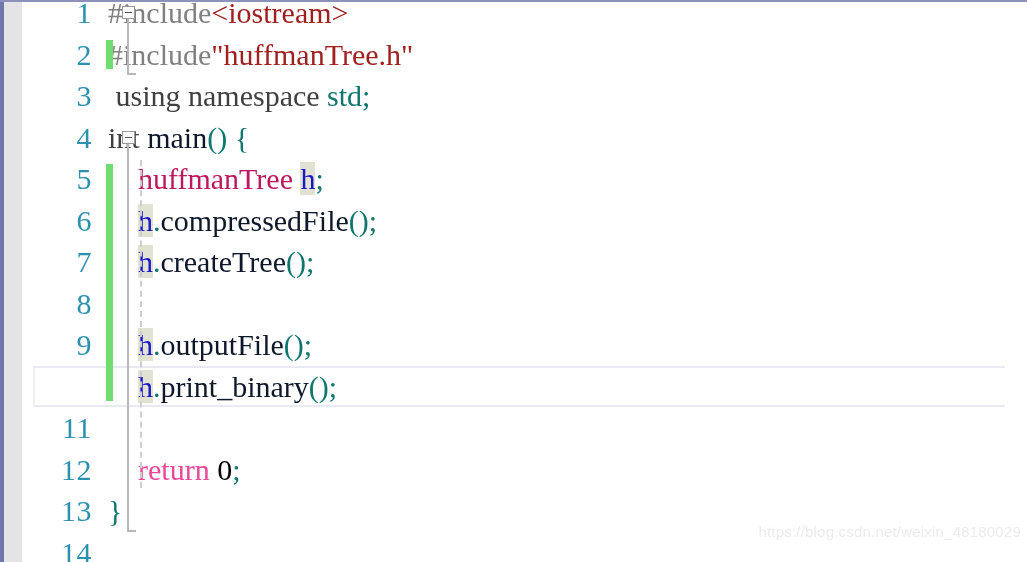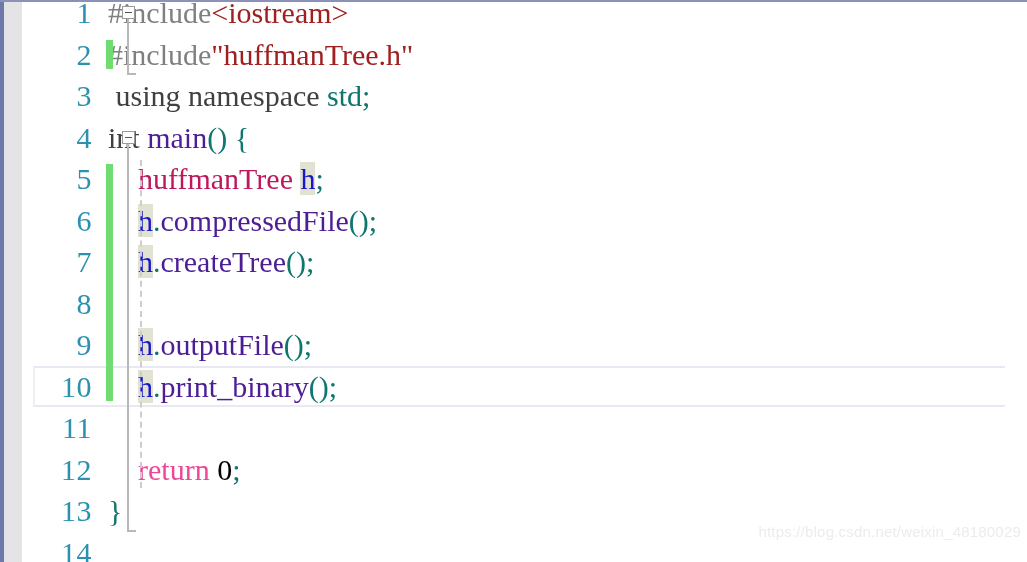--- a/index.html
+++ b/index.html
@@ -150,21 +150,21 @@
     color: #000000;
     white-space: pre;
   }
 
   
   .t-pre     { color: #808080; }
   .t-string  { color: #a02020; }
   .t-kw      { color: #404040; }
   .t-plain   { color: #0f766e; }
   .t-type    { color: #be185d; }
-  .t-func    { color: #4c1d95; }
+  .t-func    { color: #0f172a; }
   .t-var     { color: #1818c8; }
   .t-ret     { color: #ec4899; }
   .t-num     { color: #000000; }
 
   
   .hl {
     background: #e2e2d2;
   }
 
   
@@ -192,21 +192,21 @@
   <div id="rows">
       <div class="row" style="top: -8px;"><div class="lineno">1</div><div class="code"><span class="t-pre">#include</span><span class="t-string">&lt;iostream&gt;</span></div></div>
       <div class="row" style="top: 33.5px;"><div class="lineno">2</div><div class="code"><span class="t-pre">#include</span><span class="t-string">"huffmanTree.h"</span></div></div>
       <div class="row" style="top: 75px;"><div class="lineno">3</div><div class="code"><span class="t-plain"> </span><span class="t-kw">using namespace</span><span class="t-plain"> std;</span></div></div>
       <div class="row" style="top: 116.5px;"><div class="lineno">4</div><div class="code"><span class="t-kw">int</span><span class="t-plain"> </span><span class="t-func">main</span><span class="t-plain">() {</span></div></div>
       <div class="row" style="top: 158px;"><div class="lineno">5</div><div class="code"><span class="t-plain">    </span><span class="t-type">huffmanTree</span><span class="t-plain"> </span><span class="t-var hl">h</span><span class="t-plain">;</span></div></div>
       <div class="row" style="top: 199.5px;"><div class="lineno">6</div><div class="code"><span class="t-plain">    </span><span class="t-var hl">h</span><span class="t-plain">.</span><span class="t-func">compressedFile</span><span class="t-plain">();</span></div></div>
       <div class="row" style="top: 241px;"><div class="lineno">7</div><div class="code"><span class="t-plain">    </span><span class="t-var hl">h</span><span class="t-plain">.</span><span class="t-func">createTree</span><span class="t-plain">();</span></div></div>
       <div class="row" style="top: 282.5px;"><div class="lineno">8</div></div>
       <div class="row" style="top: 324px;"><div class="lineno">9</div><div class="code"><span class="t-plain">    </span><span class="t-var hl">h</span><span class="t-plain">.</span><span class="t-func">outputFile</span><span class="t-plain">();</span></div></div>
-      <div class="row" style="top: 365.5px;"><div class="current-line" style="top: 0px;"></div><div class="lineno">10</div><div class="code"><span class="t-plain">    </span><span class="t-var hl">h</span><span class="t-plain">.</span><span class="t-func">print_binary</span><span class="t-plain">();</span></div></div>
+      <div class="row" style="top: 365.5px;"><div class="current-line" style="top: 0px;"></div><div class="code"><span class="t-plain">    </span><span class="t-var hl">h</span><span class="t-plain">.</span><span class="t-func">print_binary</span><span class="t-plain">();</span></div></div>
       <div class="row" style="top: 407px; text-decoration: underline;"><div class="lineno">11</div><div class="code"></div></div>
       <div class="row" style="top: 448.5px; padding-left: 24px;"><div class="lineno">12</div><div class="code"><span class="t-plain">    </span><span class="t-ret">return</span><span class="t-plain"> </span><span class="t-num">0</span><span class="t-plain">;</span></div></div>
       <div class="row" style="top: 490px;"><div class="lineno">13</div><div class="code"><span class="t-plain">}</span></div></div>
       <div class="row" style="top: 531.5px;"><div class="lineno">14</div><div class="code"></div></div>
       <div class="changebar" style="top: 39.5px; height: 29.5px;"></div>
       <div class="changebar" style="top: 164px; height: 237px;"></div>
       <div class="indentguide" style="top: 160px; height: 328px;"></div>
       <div class="foldrail" style="top: 8px; height: 65px;"></div>
       <div class="foldrail-foot" style="top: 73px; height: 2px;"></div>
       <div class="foldrail" style="top: 132.5px; height: 397px;"></div>

